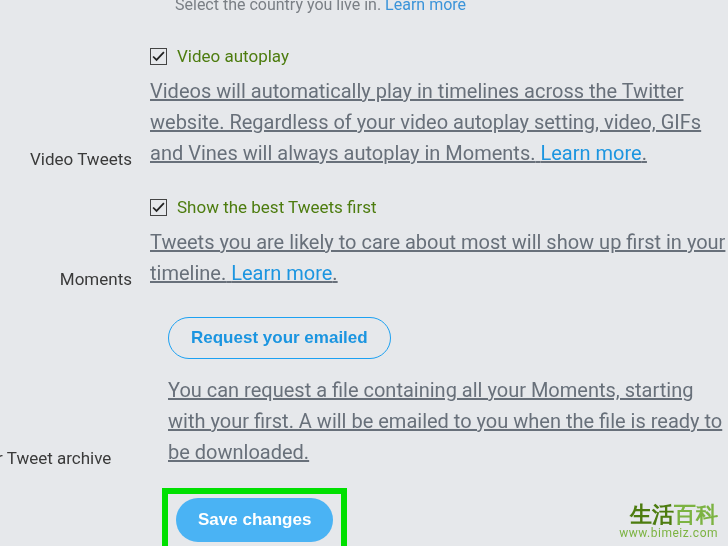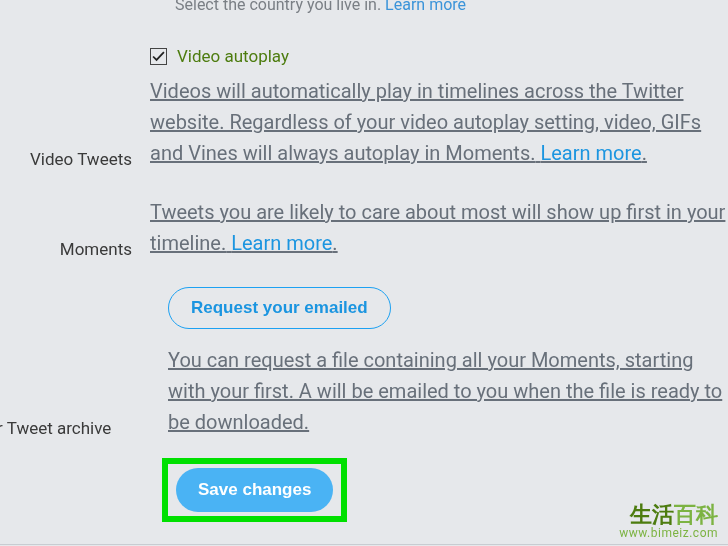--- a/index.html
+++ b/index.html
@@ -172,20 +172,28 @@
         <span>Videos will automatically play in timelines across the Twitter website. Regardless of your video autoplay setting, video, GIFs and Vines will always autoplay in Moments.</span>
         <span class="link">Learn more</span><span>.</span>
       </div>
     </div>
   </div>
 
   
   <div class="setting-row">
     <div class="label-col">Moments</div>
     <div class="content-col">
+      <div class="checkbox-line">
+        <div class="checkbox">
+          <svg viewBox="0 0 12 12">
+              <path d="M1 6 L4.2 9.2 L11 2" stroke="#222" stroke-width="1.6" fill="none"></path>
+            </svg>
+        </div>
+        <div class="checkbox-label">Show the best Tweets first</div>
+      </div>
       <div class="desc">
         <span>Tweets you are likely to care about most will show up first in your timeline.</span>
         <span class="link">Learn more</span><span>.</span>
       </div>
     </div>
   </div>
 
   
   <div class="setting-row" style="margin-bottom:14px;">
     <div class="archive-label">our Tweet archive</div>

